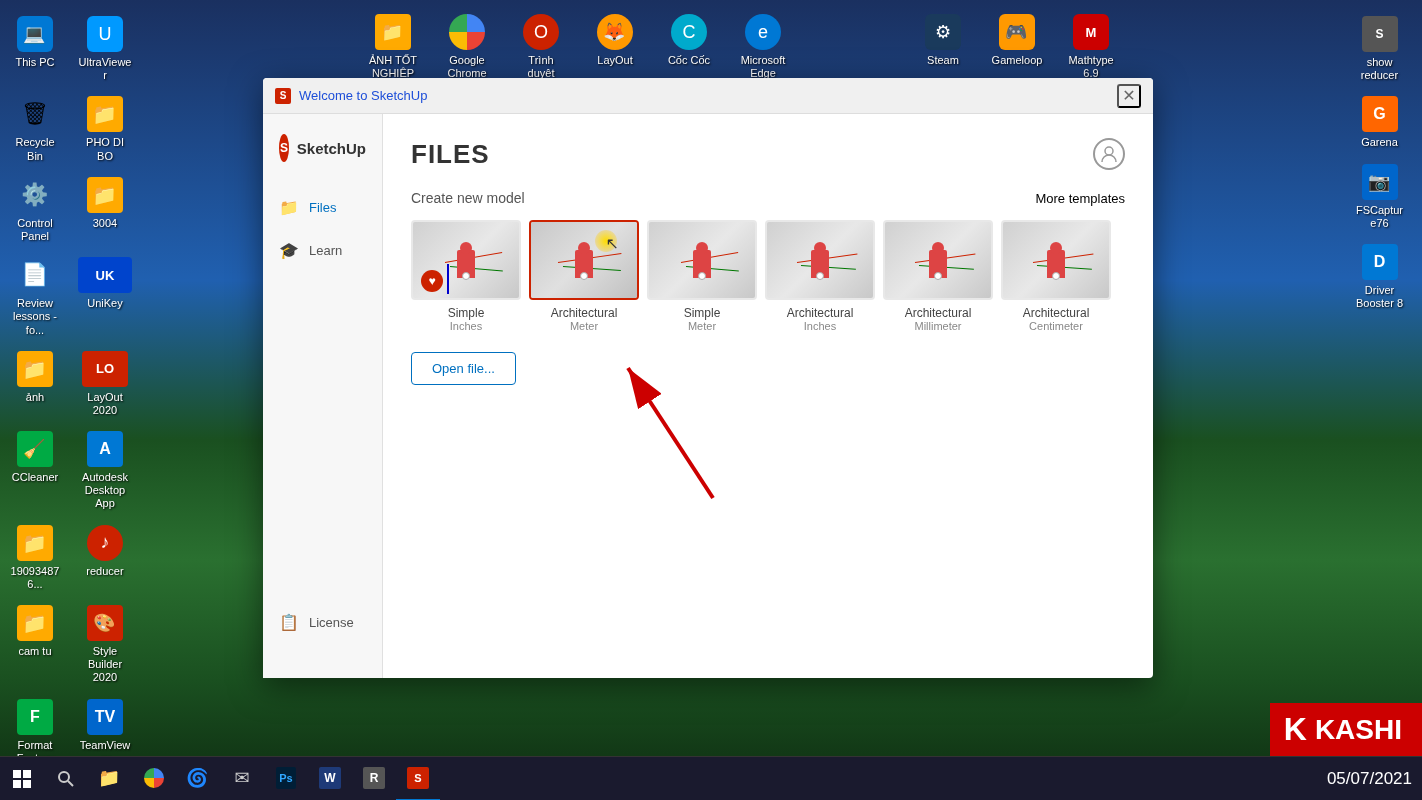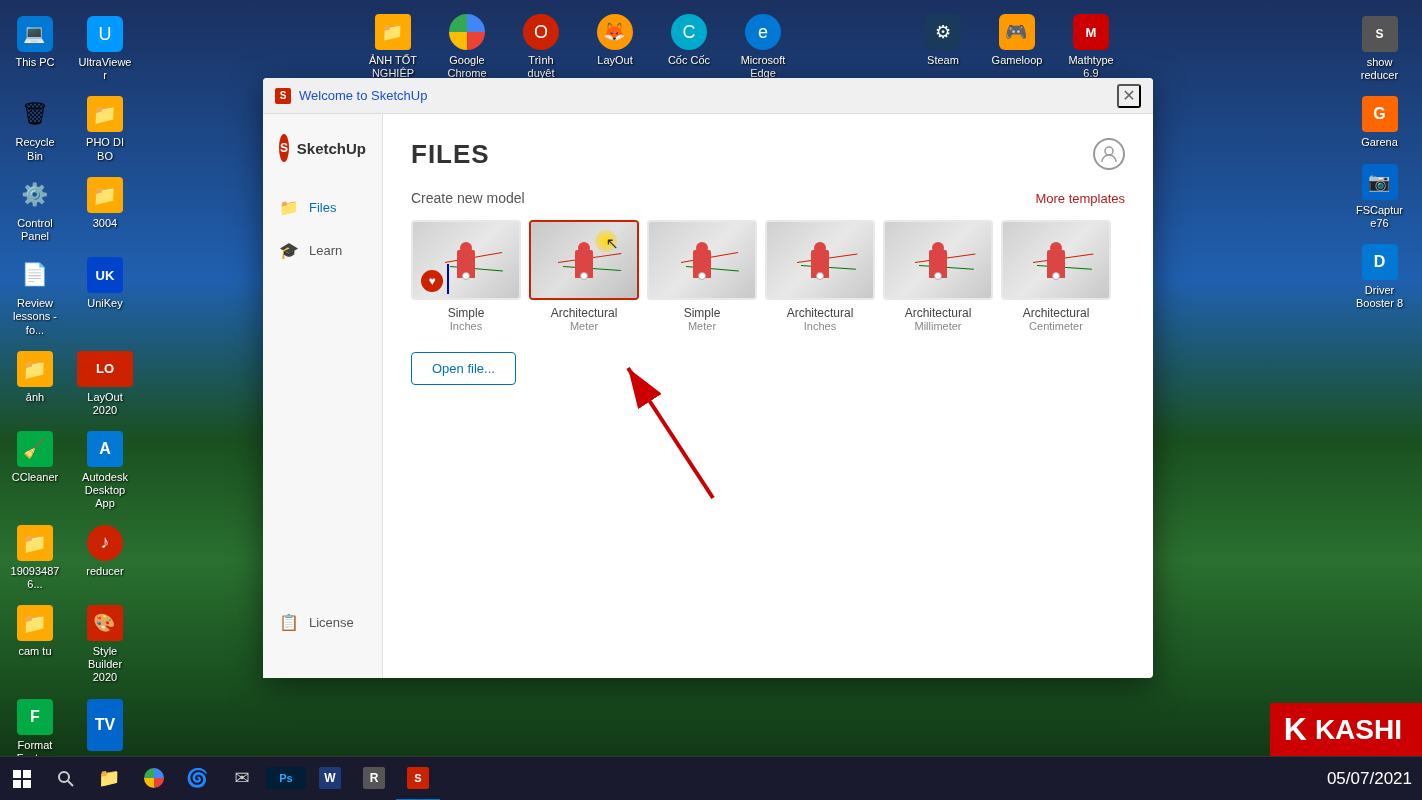--- a/index.html
+++ b/index.html
@@ -343,21 +343,21 @@
       margin-bottom: 14px;
     }
 
     .create-new-label {
       font-size: 14px;
       color: #555;
     }
 
     .more-templates-link {
       font-size: 13px;
-      color: #b91c1c;
+      color: #000000;
       cursor: pointer;
       text-decoration: none;
     }
 
     .templates-row {
       display: flex;
       gap: 8px;
       flex-wrap: nowrap;
     }
 
@@ -589,30 +589,30 @@
       <div class="icon-img" style="background:#ffaa00;border-radius:4px;width:36px;height:36px;display:flex;align-items:center;justify-content:center;font-size:20px;color:white;margin-bottom:4px;">📁</div>
       <span class="icon-label">3004</span>
     </div>
 
     <div class="desktop-icon">
       <div class="icon-img" style="background:transparent;width:36px;height:36px;display:flex;align-items:center;justify-content:center;font-size:22px;margin-bottom:4px;">📄</div>
       <span class="icon-label">Review lessons - fo...</span>
     </div>
 
     <div class="desktop-icon">
-      <div class="icon-img" style="background:#0044cc;border-radius:4px;width:36px;height:36px;display:flex;align-items:center;justify-content:center;font-size:13px;color:white;font-weight:bold;margin-bottom:4px;">UK</div>
+      <div class="icon-img" style="background:#0044cc;border-radius:4px;width:54px;height:36px;display:flex;align-items:center;justify-content:center;font-size:13px;color:white;font-weight:bold;margin-bottom:4px;">UK</div>
       <span class="icon-label">UniKey</span>
     </div>
     <div class="desktop-icon">
       <div class="icon-img" style="background:#ffaa00;border-radius:4px;width:36px;height:36px;display:flex;align-items:center;justify-content:center;font-size:20px;color:white;margin-bottom:4px;">📁</div>
       <span class="icon-label">ảnh</span>
     </div>
 
     <div class="desktop-icon">
-      <div class="icon-img" style="background:#cc2200;border-radius:4px;width:56px;height:36px;display:flex;align-items:center;justify-content:center;font-size:13px;color:white;font-weight:bold;margin-bottom:4px;">LO</div>
+      <div class="icon-img" style="background:#cc2200;border-radius:4px;width:46px;height:36px;display:flex;align-items:center;justify-content:center;font-size:13px;color:white;font-weight:bold;margin-bottom:4px;">LO</div>
       <span class="icon-label">LayOut 2020</span>
     </div>
 
     <div class="desktop-icon">
       <div class="icon-img" style="background:#00aa44;border-radius:4px;width:36px;height:36px;display:flex;align-items:center;justify-content:center;font-size:18px;color:white;margin-bottom:4px;">🧹</div>
       <span class="icon-label">CCleaner</span>
     </div>
     <div class="desktop-icon">
       <div class="icon-img" style="background:#0078d4;border-radius:4px;width:36px;height:36px;display:flex;align-items:center;justify-content:center;font-size:16px;color:white;font-weight:bold;margin-bottom:4px;">A</div>
       <span class="icon-label">Autodesk Desktop App</span>
@@ -635,21 +635,21 @@
     <div class="desktop-icon">
       <div class="icon-img" style="background:#cc2200;border-radius:4px;width:36px;height:36px;display:flex;align-items:center;justify-content:center;font-size:18px;color:white;margin-bottom:4px;">🎨</div>
       <span class="icon-label">Style Builder 2020</span>
     </div>
 
     <div class="desktop-icon">
       <div class="icon-img" style="background:#00aa44;border-radius:4px;width:36px;height:36px;display:flex;align-items:center;justify-content:center;font-size:16px;color:white;font-weight:bold;margin-bottom:4px;">F</div>
       <span class="icon-label">Format Factory</span>
     </div>
     <div class="desktop-icon">
-      <div class="icon-img" style="background:#0066cc;border-radius:4px;width:36px;height:52px;display:flex;align-items:center;justify-content:center;font-size:16px;color:white;font-weight:bold;margin-bottom:4px;">TV</div>
+      <div class="icon-img" style="background:#0066cc;border-radius:4px;width:36px;height:36px;display:flex;align-items:center;justify-content:center;font-size:16px;color:white;font-weight:bold;margin-bottom:4px;">TV</div>
       <span class="icon-label">TeamViewer</span>
     </div>
 
     <div class="desktop-icon">
       <div class="icon-img" style="background:#ffaa00;border-radius:4px;width:36px;height:36px;display:flex;align-items:center;justify-content:center;font-size:20px;color:white;margin-bottom:4px;">📁</div>
 
     </div>
     <div class="desktop-icon">
       <div class="icon-img" style="background:transparent;width:36px;height:36px;display:flex;align-items:center;justify-content:center;font-size:22px;margin-bottom:4px;">📄</div>
 
@@ -907,21 +907,21 @@
       <div class="taskbar-app">
         <div style="width:20px;height:20px;border-radius:50%;background:conic-gradient(#4285f4 0deg 90deg,#ea4335 90deg 180deg,#fbbc04 180deg 270deg,#34a853 270deg 360deg);"></div>
       </div>
       <div class="taskbar-app">
         <span style="color:#4db8ff;font-size:18px;">🌀</span>
       </div>
       <div class="taskbar-app">
         <span style="color:#ccc;font-size:18px;">✉</span>
       </div>
       <div class="taskbar-app">
-        <div style="width:40px;height:22px;background:#001e36;border-radius:2px;display:flex;align-items:center;justify-content:center;color:#31a8ff;font-weight:bold;font-size:11px;">Ps</div>
+        <div style="width:20px;height:22px;background:#001e36;border-radius:2px;display:flex;align-items:center;justify-content:center;color:#31a8ff;font-weight:bold;font-size:11px;">Ps</div>
       </div>
       <div class="taskbar-app">
         <div style="width:22px;height:22px;background:#1e3a78;border-radius:2px;display:flex;align-items:center;justify-content:center;color:white;font-weight:bold;font-size:12px;">W</div>
       </div>
       <div class="taskbar-app">
         <div style="width:22px;height:22px;background:#555;border-radius:2px;display:flex;align-items:center;justify-content:center;color:white;font-weight:bold;font-size:12px;">R</div>
       </div>
       <div class="taskbar-app active">
         <div style="width:22px;height:22px;background:#cc2200;border-radius:2px;display:flex;align-items:center;justify-content:center;color:white;font-weight:bold;font-size:11px;">S</div>
       </div>

